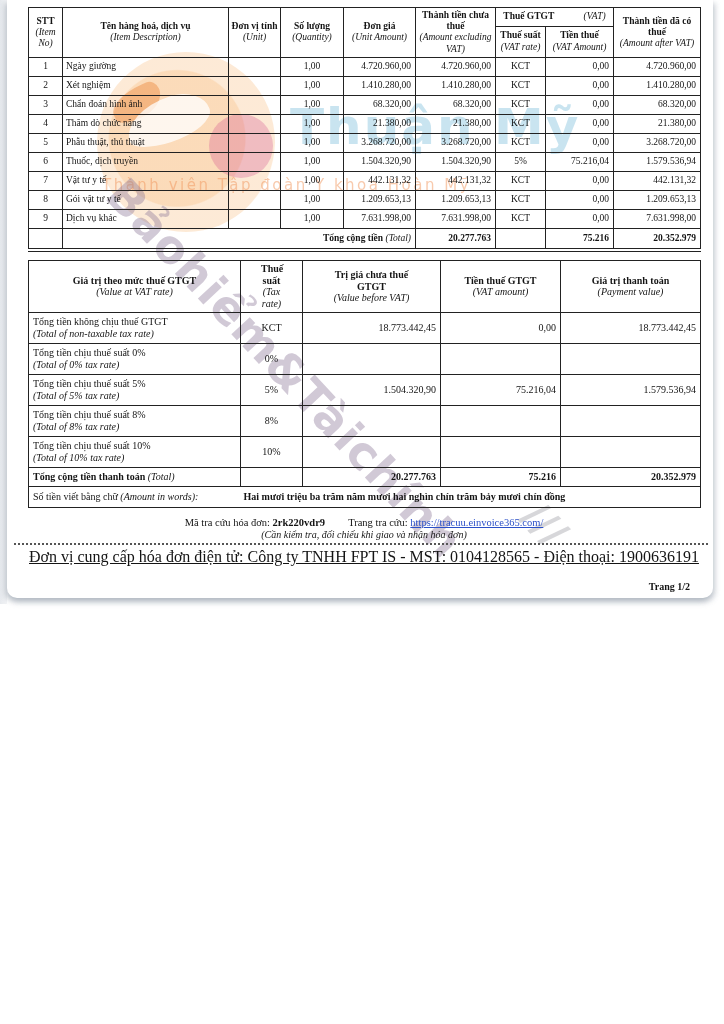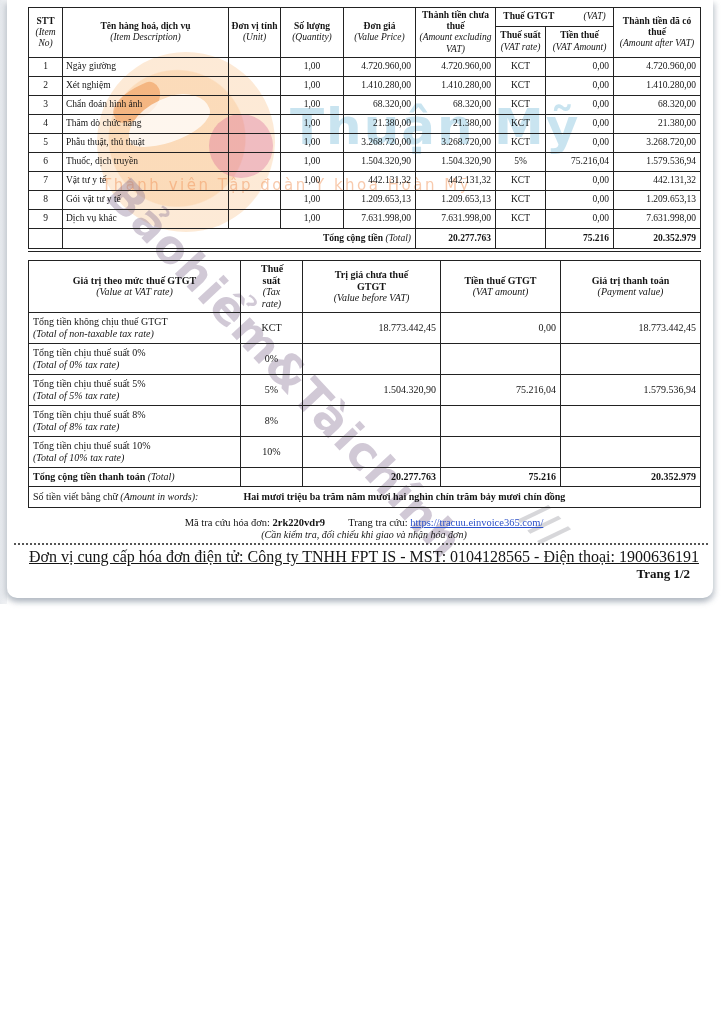--- a/index.html
+++ b/index.html
@@ -34,21 +34,21 @@
   .vat .label-cell{padding-left:4px;}
   .num{padding-right:4px;}
   
   .footer{margin-top:9px;font-size:10.5px;text-align:center;}
   .lookup-line span{vertical-align:baseline;}
   .gap{display:inline-block;width:18px;}
   a.portal{color:#2b50c8;cursor:pointer;}
   .note{font-style:italic;font-size:10px;margin-top:1px;}
   .dotted{border:none;border-top:2px dotted #555;margin:3px -8px 3px -14px;}
   .provider{font-size:16px;text-decoration:underline;}
-  .page-num{text-align:right;font-weight:bold;font-size:13px;margin-top:0;padding-right:10px;}
+  .page-num{text-align:right;font-weight:bold;font-size:10px;margin-top:15px;padding-right:10px;}
   
   .wm{position:absolute;z-index:1;pointer-events:none;}
   .wm-logo{left:90px;top:52px;width:178px;height:180px;border-radius:50%;
      background:radial-gradient(circle at 45% 48%, rgba(244,150,52,.34) 0 50%, rgba(244,150,52,.20) 51% 72%, rgba(244,150,52,.08) 73% 86%, transparent 87%);}
   .wm-swirl{position:absolute;left:28px;top:46px;width:86px;height:44px;background:rgba(255,255,255,.75);
      border-radius:60% 40% 55% 45% / 70% 55% 45% 30%;transform:rotate(-18deg);}
   .wm-petal{position:absolute;left:14px;top:36px;width:52px;height:30px;background:rgba(233,120,40,.38);
      border-radius:80% 20% 60% 40% / 60% 40% 70% 30%;transform:rotate(-24deg);}
   .wm-pink{position:absolute;left:112px;top:62px;width:64px;height:64px;border-radius:50%;background:rgba(208,70,135,.28);}
   .wm-brand{left:283px;top:98px;font-family:"DejaVu Sans", sans-serif;font-weight:bold;font-size:50px;
@@ -100,21 +100,21 @@
               <span class="hv">Tên hàng hoá, dịch vụ</span>
               <span class="he">(Item Description)</span></th>
             <th rowspan="2" class="c">
               <span class="hv">Đơn vị tính</span>
               <span class="he">(Unit)</span></th>
             <th rowspan="2" class="c">
               <span class="hv">Số lượng</span>
               <span class="he">(Quantity)</span></th>
             <th rowspan="2" class="c">
               <span class="hv">Đơn giá</span>
-              <span class="he">(Value Price)</span></th>
+              <span class="he">(Unit Amount)</span></th>
             <th rowspan="2" class="c">
               <span class="hv">Thành tiền chưa thuế</span>
               <span class="he">(Amount excluding VAT)</span></th>
             <th colspan="2" class="c">
               <span class="hv">Thuế GTGT</span>
               <span class="he-in">(VAT)</span></th>
             <th rowspan="2" class="c">
               <span class="hv">Thành tiền đã có thuế</span>
               <span class="he">(Amount after VAT)</span></th>
           </tr>

